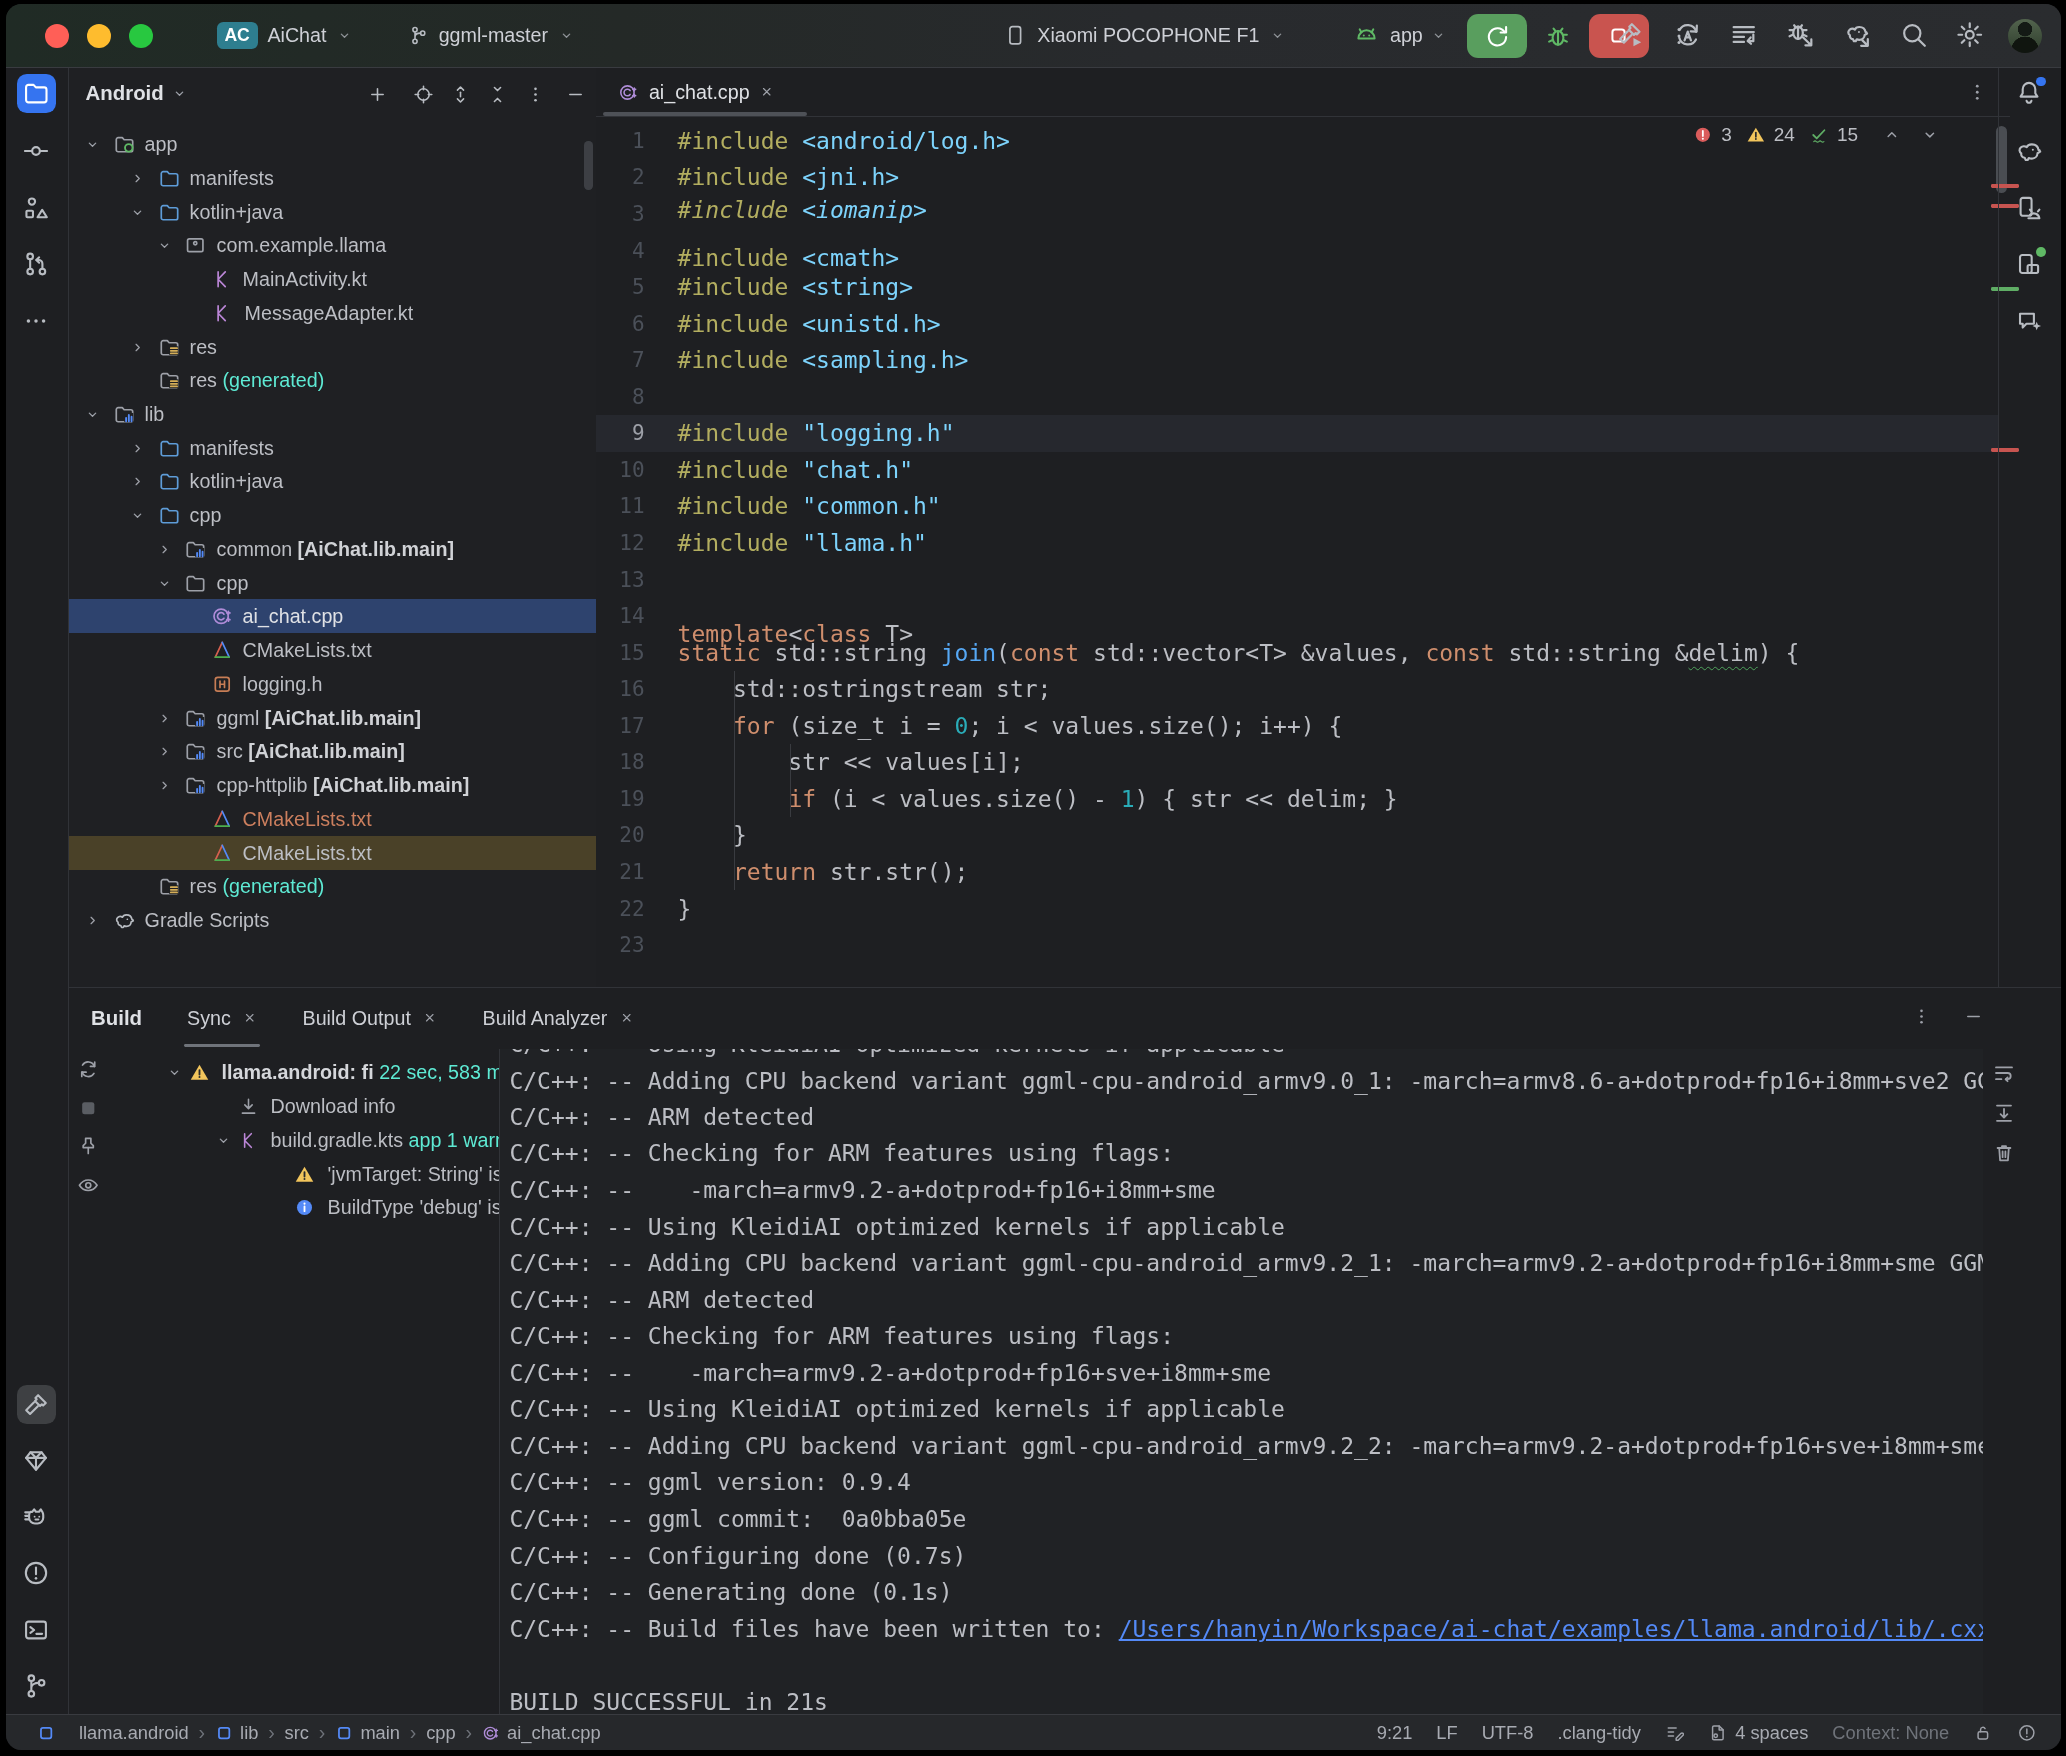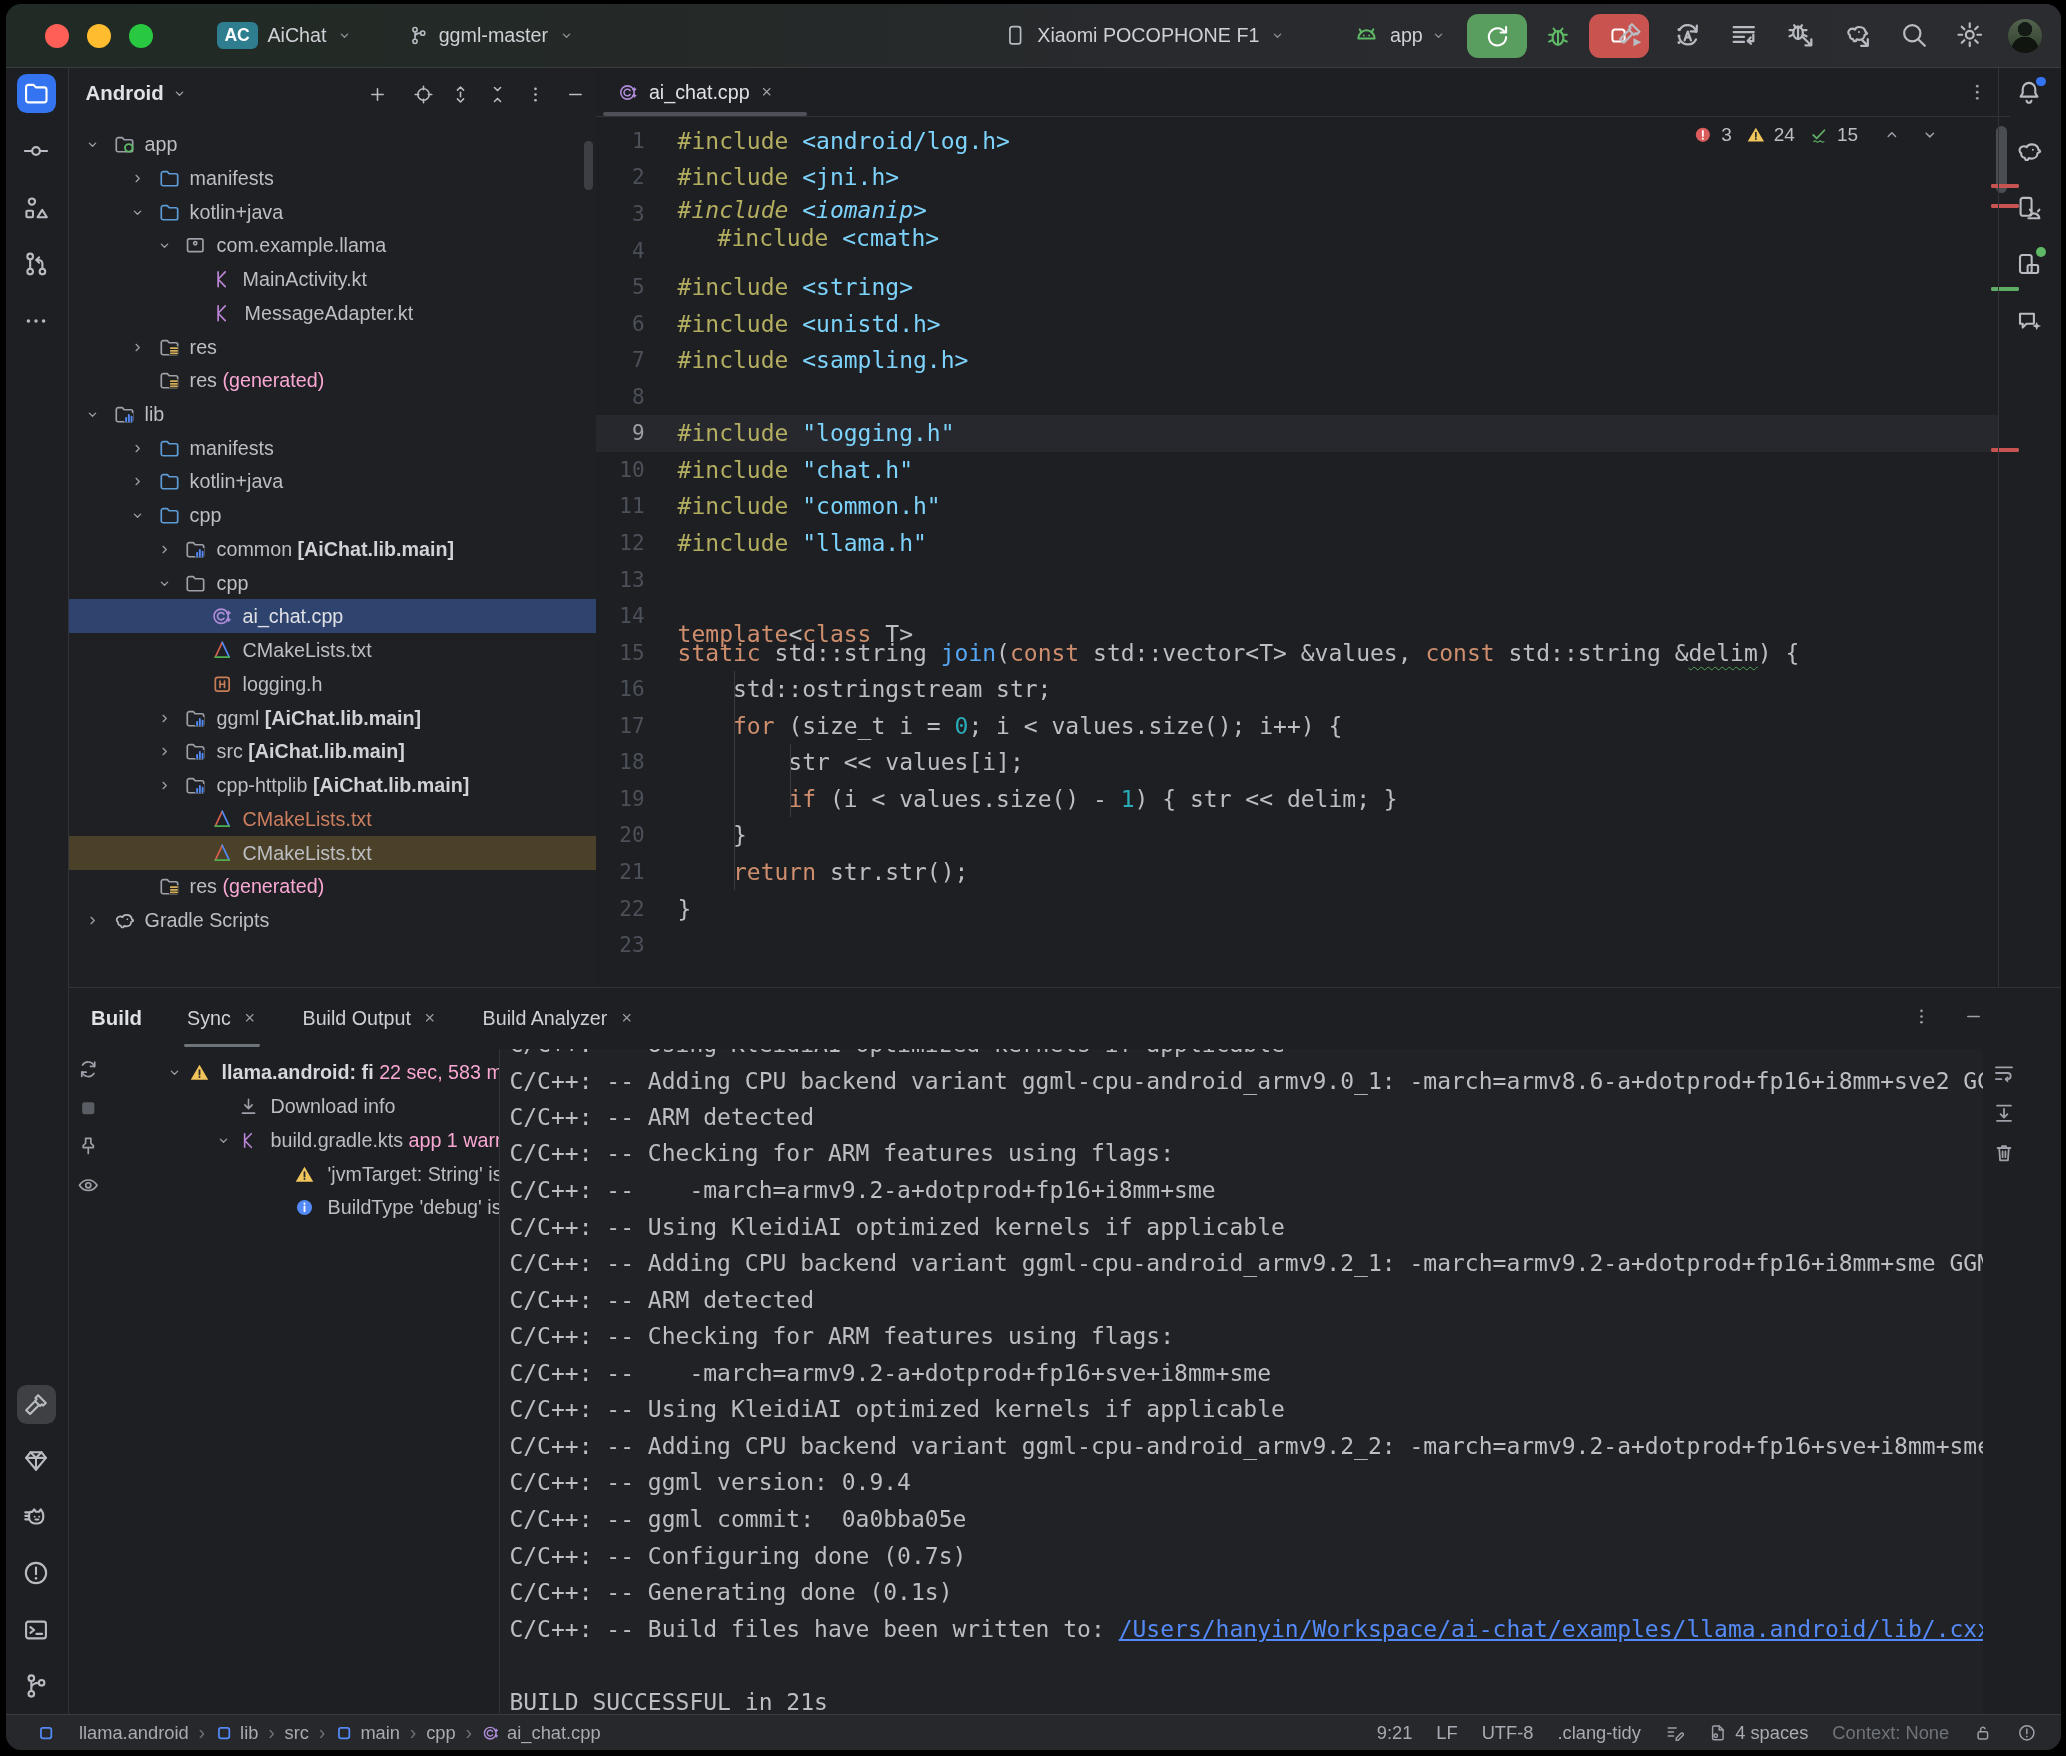--- a/index.html
+++ b/index.html
@@ -33,21 +33,21 @@
   .strip-item .ic{width:28px;height:28px;}
   
   #project{position:absolute;left:63px;top:64px;width:527px;height:919px;background:#1F2023;border-right:0.7px solid #313338;}
   #p-head{position:absolute;left:0;top:0;width:100%;height:53px;}
   #p-title{position:absolute;left:17px;top:14px;font-size:20.4px;font-weight:bold;color:#DFE1E5;display:flex;gap:7px;align-items:center;}
   .p-tool{position:absolute;top:15.5px;width:22.5px;height:22.5px;color:#9DA0A8;}
   .trow{position:absolute;left:0;width:100%;height:34px;display:flex;align-items:center;font-size:19.7px;}
   .trow .ar{position:absolute;width:17px;height:17px;color:#9DA0A8;}
   .trow .fic{position:absolute;width:22.5px;height:22.5px;}
   .trow .lb{position:absolute;white-space:nowrap;}
-  .meta{color:#f9a8d4;}
+  .meta{color:#5eead4;}
   .metab{color:#D0D2D6;font-weight:bold;}
   #p-scroll{position:absolute;right:2.8px;top:73px;width:8.4px;height:49px;background:#4A4D52;border-radius:4.2px;opacity:.7;}
   
   #editor{position:absolute;left:590px;top:64px;width:1414px;height:919px;background:#1E1F22;}
   #tabbar{position:absolute;left:0;top:0;width:100%;height:48px;border-bottom:0.7px solid #313338;}
   #tab1{position:absolute;left:7px;top:0;height:48px;display:flex;align-items:center;gap:9.8px;padding:0 15.5px;font-size:19.7px;color:#DFE1E5;}
   #tab-underline{position:absolute;left:7px;top:44px;width:204px;height:3.5px;background:#4E5157;border-radius:2.1px;}
   #tab-kebab{position:absolute;right:21px;top:12.7px;width:22.5px;height:22.5px;color:#9DA0A8;}
   #hl-line{position:absolute;left:0;top:347px;width:1403px;height:37px;background:#26282E;}
   .gnum{position:absolute;width:49px;text-align:right;font-family:"DejaVu Sans Mono","Liberation Mono",monospace;
@@ -706,21 +706,21 @@
         <div class="gnum" style="top: 713px;">19</div>
         <div class="gnum" style="top: 749px;">20</div>
         <div class="gnum" style="top: 786px;">21</div>
         <div class="gnum" style="top: 823px;">22</div>
         <div class="gnum" style="top: 859px;">23</div>
       </div>
     <div id="code">
         <div class="cline" style="top: 55px;"><span class="cd-d">#include </span><span class="cd-s">&lt;android/log.h&gt;</span></div>
         <div class="cline" style="top: 91px;"><span class="cd-d">#include </span><span class="cd-s">&lt;jni.h&gt;</span></div>
         <div class="cline" style="top: 124px; font-style: italic;"><span class="cd-d">#include </span><span class="cd-s">&lt;iomanip&gt;</span></div>
-        <div class="cline" style="top: 152px; margin-left: 40px;"><span class="cd-d">#include </span><span class="cd-s">&lt;cmath&gt;</span></div>
+        <div class="cline" style="top: 172px;"><span class="cd-d">#include </span><span class="cd-s">&lt;cmath&gt;</span></div>
         <div class="cline" style="top: 201px;"><span class="cd-d">#include </span><span class="cd-s">&lt;string&gt;</span></div>
         <div class="cline" style="top: 238px;"><span class="cd-d">#include </span><span class="cd-s">&lt;unistd.h&gt;</span></div>
         <div class="cline" style="top: 274px;"><span class="cd-d">#include </span><span class="cd-s">&lt;sampling.h&gt;</span></div>
         <div class="cline" style="top: 311px;"></div>
         <div class="cline" style="top: 347px;"><span class="cd-d">#include </span><span class="cd-s">"logging.h"</span></div>
         <div class="cline" style="top: 384px;"><span class="cd-d">#include </span><span class="cd-s">"chat.h"</span></div>
         <div class="cline" style="top: 420px;"><span class="cd-d">#include </span><span class="cd-s">"common.h"</span></div>
         <div class="cline" style="top: 457px;"><span class="cd-d">#include </span><span class="cd-s">"llama.h"</span></div>
         <div class="cline" style="top: 494px;"></div>
         <div class="cline" style="top: 548px;"><span class="cd-k">template</span><span class="cd-p">&lt;</span><span class="cd-k">class</span><span class="cd-p"> T&gt;</span></div>

